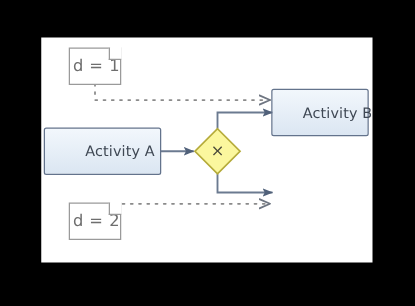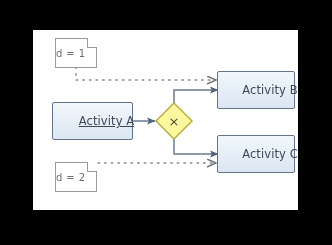--- a/index.html
+++ b/index.html
@@ -47,23 +47,23 @@
     letter-spacing: 0.1px;
     white-space: nowrap;
     padding-left: 28px;
   }
   
   .note {
     border: 1.2px solid #9a9a9a;
     background: #ffffff;
     display: flex;
     align-items: center;
-    justify-content: flex-start;
+    justify-content: flex-end;
     color: #6e6e6e;
-    font-size: 10px;
+    font-size: 13px;
     letter-spacing: 0.4px;
     white-space: nowrap;
   }
   .note-fold {
     position: absolute;
     right: -1px;
     top: -1px;
     width: 9px;
     height: 9px;
     background: #ffffff;
@@ -139,30 +139,27 @@
     <div class="node note" style="left:22px; top:8px; width:42px; height:30px;">
       <span class="note-fold"></span>
       <span>d = 1</span>
     </div>
 
     <div class="node note" style="left:22px; top:132px; width:42px; height:30px;">
       <span class="note-fold"></span>
       <span>d = 2</span>
     </div>
 
-    <div class="node task" style="left:19px; top:72px; width:81px; height:38px;text-decoration:underline;">
+    <div class="node task" style="left:2px; top:72px; width:94px; height:38px;">
       <span>Activity A</span>
     </div>
 
     <div class="node task" style="left:184px; top:41px; width:78px; height:38px;">
       <span>Activity B</span>
     </div>
 
-    <div class="node task" style="left:184px; top:105px; width:78px; height:38px;">
-      <span>Activity C</span>
-    </div>
 
     <div class="gateway-label" style="left:123px; top:73px; width:36px; height:36px; position:absolute;">
       <span>×</span>
     </div>
 
   </div>
 </div>
 
 </body></html>

